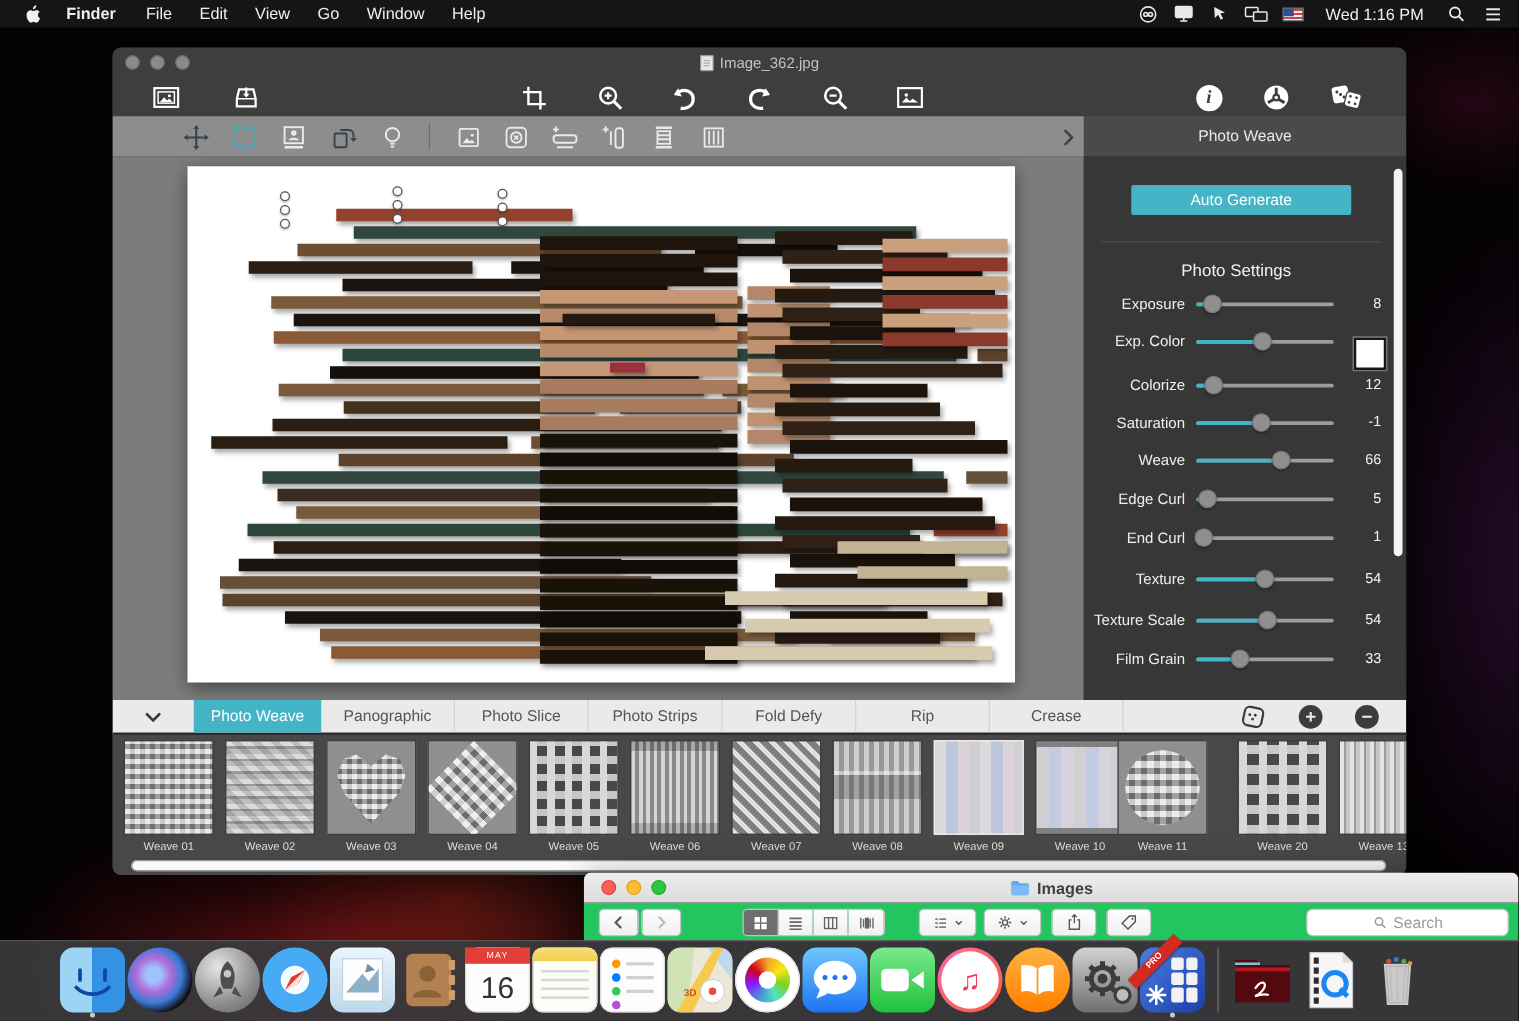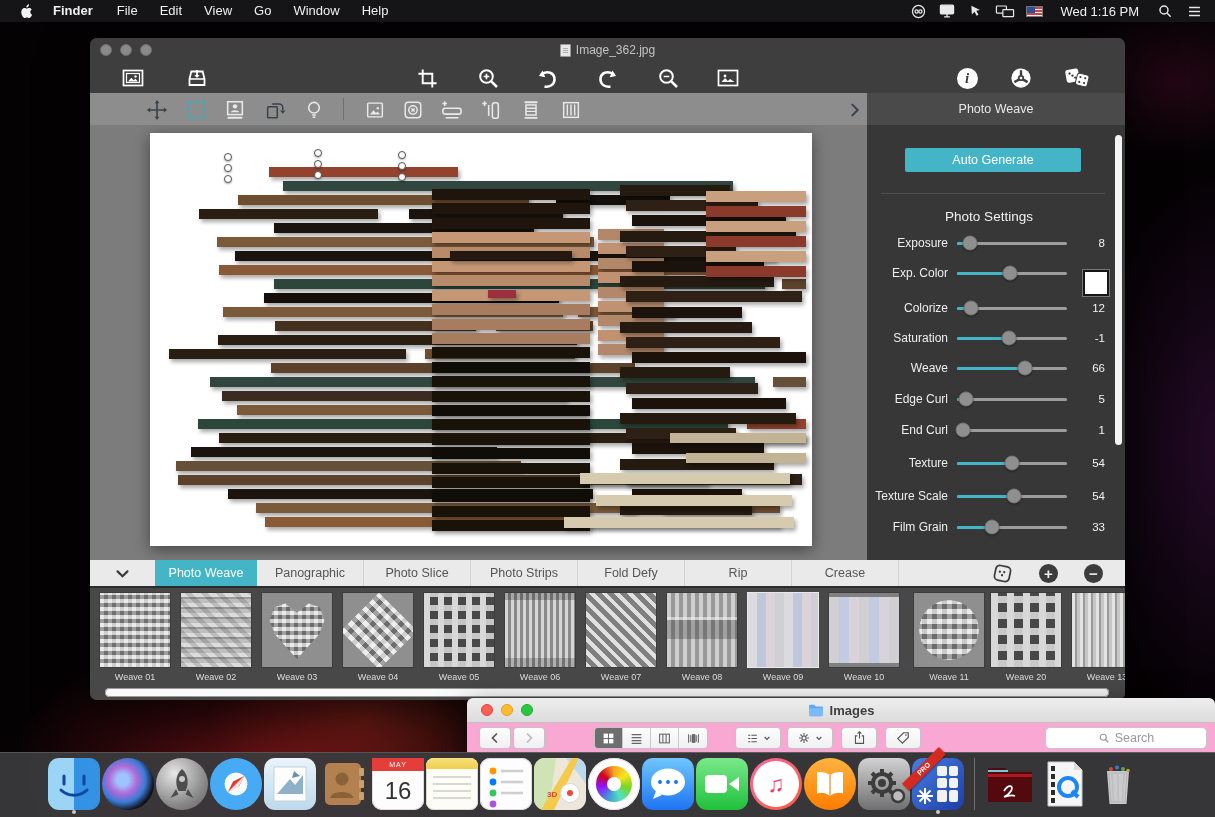--- a/index.html
+++ b/index.html
@@ -109,21 +109,21 @@
   .pt-vthin{background:repeating-linear-gradient(90deg,#e3e3e3 0 3px,#9a9a9a 3px 5px,#c6c6c6 5px 8px);}
   .hscroll{position:absolute;left:15px;right:16px;bottom:3px;height:9px;background:#fafafa;border-radius:5px;box-shadow:inset 0 0 0 1px #9a9a9a;}
 
   
   .finderwin{position:absolute;left:467px;top:698px;width:748px;height:56px;z-index:30;
     border-radius:6px 6px 0 0;overflow:hidden;box-shadow:0 8px 30px rgba(0,0,0,.5);}
   .ftitle{height:25px;background:linear-gradient(#eeeeee,#dcdcdc);display:flex;align-items:center;position:relative;border-bottom:1px solid #c2c2c2;}
   .ftl{position:absolute;left:14px;top:6px;display:flex;gap:8px;}
   .ftl span{width:12px;height:12px;border-radius:50%;}
   .ftitle-center{margin:0 auto;display:flex;align-items:center;gap:6px;font-size:13px;color:#3f3f3f;font-weight:bold;}
-  .ftoolbar{height:30px;background:#f9a8d4;position:relative;border-bottom:1px solid #b5b5b5;}
+  .ftoolbar{height:30px;background:#22c55e;position:relative;border-bottom:1px solid #b5b5b5;}
   .fbtn{position:absolute;top:4px;height:22px;background:linear-gradient(#fdfdfd,#f0f0f0);
     border:1px solid #c3c3c3;border-radius:4px;display:flex;align-items:center;justify-content:center;color:#666;}
   .fseg{position:absolute;top:4px;height:22px;display:flex;border:1px solid #c3c3c3;border-radius:4px;overflow:hidden;}
   .fseg .seg{width:28px;display:flex;align-items:center;justify-content:center;background:linear-gradient(#fdfdfd,#f0f0f0);border-right:1px solid #c9c9c9;}
   .fseg .seg:last-child{border-right:none;}
   .fseg .seg.on{background:#6e6e6e;}
   .fsearch{position:absolute;top:4px;left:578px;width:162px;height:22px;background:#fff;border:1px solid #c6c6c6;
     border-radius:5px;display:flex;align-items:center;justify-content:center;gap:5px;color:#9a9a9a;font-size:12.5px;}
 
   
@@ -670,21 +670,21 @@
             <div class="tlabel">Weave 08</div>
           </div>
           <div class="thumb" style="left: 657px;">
             <div class="tpat pt-pastel"></div>
             <div class="tlabel">Weave 09</div>
           </div>
           <div class="thumb" style="left: 738px;">
             <div class="tpat pt-wide"></div>
             <div class="tlabel">Weave 10</div>
           </div>
-          <div class="thumb" style="left: 823px;">
+          <div class="thumb" style="left: 804px;">
             <div class="tpat pt-circle">
               <div class="pt-circlebase"></div>
             </div>
             <div class="tlabel">Weave 11</div>
           </div>
           <div class="thumb" style="left: 900px;">
             <div class="tpat pt-grid"></div>
             <div class="tlabel">Weave 20</div>
           </div>
           <div class="thumb" style="left: 981px;">

